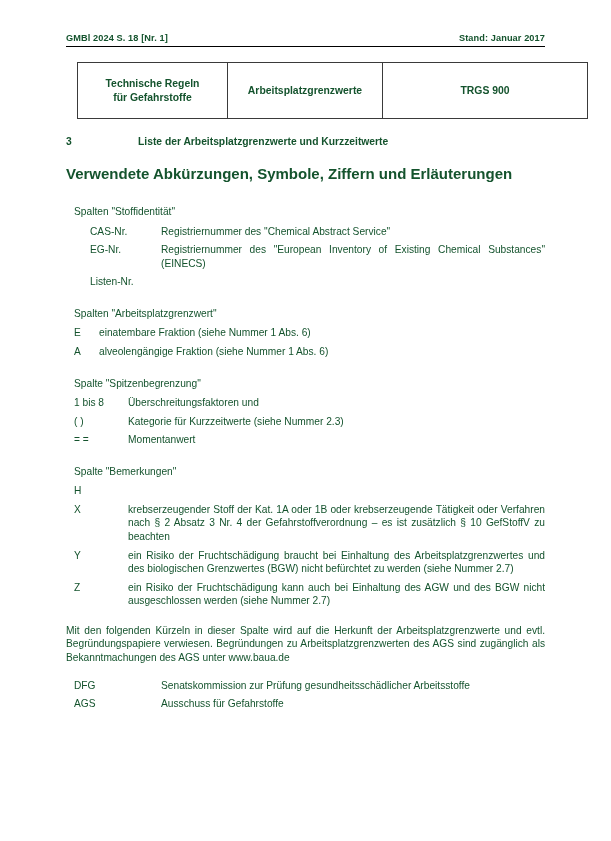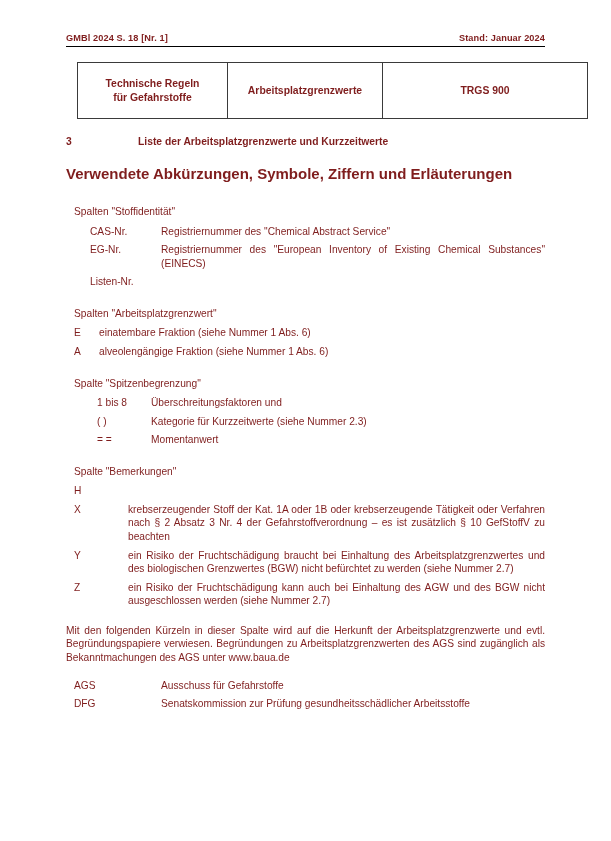--- a/index.html
+++ b/index.html
@@ -6,21 +6,21 @@
     margin: 0;
     padding: 0;
     background: #ffffff;
   }
   .page {
     position: relative;
     width: 611px;
     height: 841px;
     background: #ffffff;
     font-family: "Liberation Sans", sans-serif;
-    color: #7f1d1d;
+    color: #14532d;
     overflow: hidden;
     box-sizing: border-box;
   }
 
   
   .runhead {
     position: absolute;
     left: 66px;
     top: 33px;
     width: 479px;
@@ -106,38 +106,38 @@
     box-sizing: border-box;
   }
   .row .val {
     flex: 1;
     text-align: justify;
     text-justify: inter-word;
   }
   
   .ind-identity .key { width: 79px; margin-left: 16px; }
   .ind-fraction .key { width: 33px; }
-  .ind-peak     .key { width: 62px; margin-left: 23px; }
+  .ind-peak     .key { width: 62px; }
   .ind-remark   .key { width: 62px; }
   .ind-source   .key { width: 95px; }
 
   .para {
     margin: 0 0 14px 0;
     text-align: justify;
     text-justify: inter-word;
   }
 </style>
 </head>
 <body>
 
 <div class="page">
 
   <div class="runhead">
     <span>GMBl 2024 S. 18 [Nr. 1]</span>
-    <span>Stand: Januar 2024</span>
+    <span>Stand: Januar 2017</span>
   </div>
 
   <div class="titlebox">
     <div class="titlecell tc1">
       <div>
         <div>Technische Regeln</div>
         <div>für Gefahrstoffe</div>
       </div>
     </div>
     <div class="titlecell tc2">Arbeitsplatzgrenzwerte</div>
@@ -210,23 +210,23 @@
       </div>
       <div class="row ind-remark">
         <span class="key">Z</span>
         <span class="val">ein Risiko der Fruchtschädigung kann auch bei Einhaltung des AGW und des BGW nicht ausgeschlossen werden (siehe Nummer 2.7)</span>
       </div>
     </div>
 
     <div class="block">
       <p class="para">Mit den folgenden Kürzeln in dieser Spalte wird auf die Herkunft der Arbeitsplatzgrenzwerte und evtl. Begründungspapiere verwiesen. Begründungen zu Arbeitsplatzgrenzwerten des AGS sind zugänglich als Bekanntmachungen des AGS unter www.baua.de</p>
       <div class="row ind-source">
+        <span class="key">DFG</span>
+        <span class="val">Senatskommission zur Prüfung gesundheitsschädlicher Arbeitsstoffe</span>
+      </div>
+      <div class="row ind-source">
         <span class="key">AGS</span>
         <span class="val">Ausschuss für Gefahrstoffe</span>
       </div>
-      <div class="row ind-source">
-        <span class="key">DFG</span>
-        <span class="val">Senatskommission zur Prüfung gesundheitsschädlicher Arbeitsstoffe</span>
-      </div>
     </div>
 
   </div>
 </div>
 
 </body></html>

